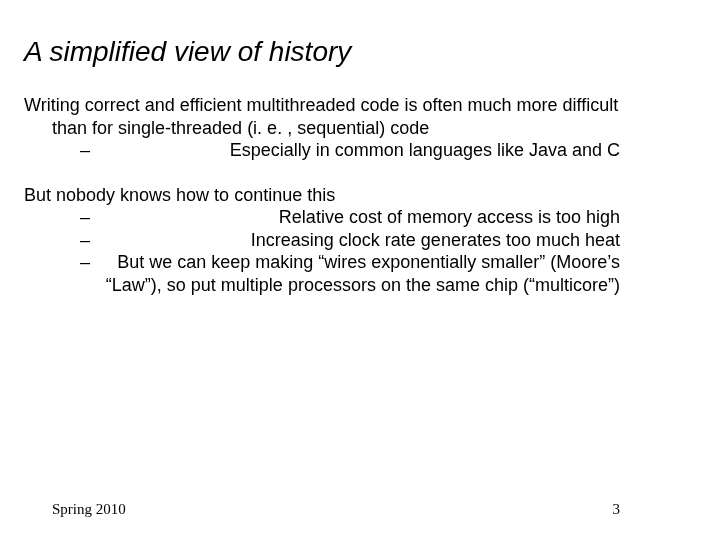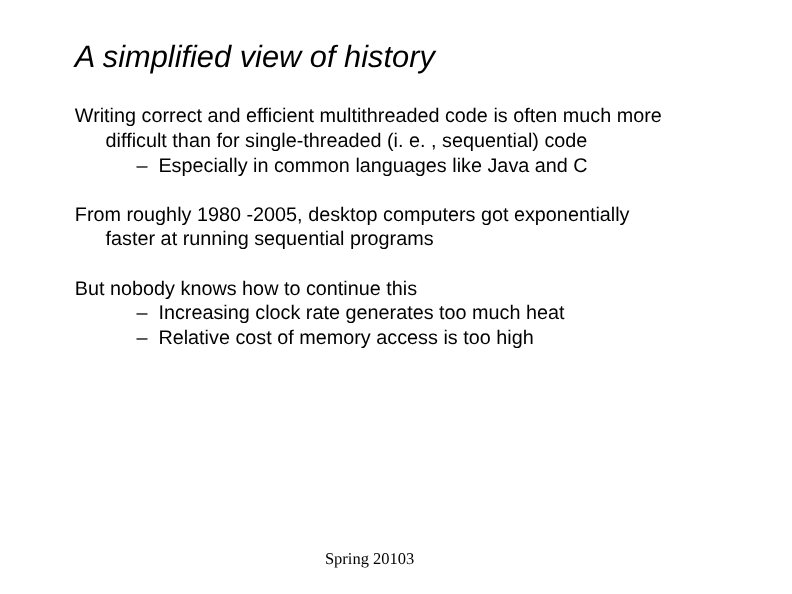--- a/index.html
+++ b/index.html
@@ -1,58 +1,56 @@
 <!DOCTYPE html>
 <html><head>
 <meta charset="utf-8">
 <style>
   * { margin: 0; padding: 0; box-sizing: border-box; }
   html, body { width: 720px; height: 540px; background: #fff; font-family: Arial, Helvetica, sans-serif; color: #000; }
-  .slide { position: relative; width: 672px; height: 540px; padding: 36px 52px 0 68px; }
+  .slide { position: relative; width: 672px; height: 540px; padding: 36px 52px 0 24px; }
   .title { font-size: 28px; font-style: italic; font-weight: 400; margin-bottom: 26px; }
   .body { font-size: 18px; line-height: 1.25; }
   .para { margin-bottom: 22px; }
   .lead { display: block; padding-left: 28px; text-indent: -28px; margin-left: 0; }
   .lead-wrap { padding-left: 0; margin-top: 15px; }
-  .sub { list-style: none; padding-left: 56px; }
+  .sub { list-style: none; padding-left: 56px; text-align: right; }
   .sub li { position: relative; padding-left: 20px; }
   .sub li::before { content: "–"; position: absolute; left: 0; }
-  .footer { position: absolute; bottom: 22px; left: 52px; right: 52px; display: flex; justify-content: center; font-family: "Times New Roman", Times, serif; font-size: 15px; }
+  .footer { position: absolute; bottom: 22px; left: 52px; right: 52px; display: flex; justify-content: space-between; font-family: "Times New Roman", Times, serif; font-size: 15px; }
   .footer-center { position: absolute; left: 50%; transform: translateX(-50%); }
 </style>
 </head>
 <body>
 
 <div class="slide">
   <h1 class="title">A simplified view of history</h1>
 
   <div class="body">
 
     <div class="para">
       <div class="lead-wrap">
           <span class="lead">Writing correct and efficient multithreaded code is often much more difficult than for single-threaded (i. e. , sequential) code</span>
         </div>
       <ul class="sub">
         <li>Especially in common languages like Java and C</li>
       </ul>
     </div>
 
     <div class="para">
-      <div class="lead-wrap">
-          <span class="lead">From roughly 1980 -2005, desktop computers got exponentially faster at running sequential programs</span>
-        </div>
     </div>
 
     <div class="para">
       <div class="lead-wrap">
           <span class="lead">But nobody knows how to continue this</span>
         </div>
       <ul class="sub">
+        <li>Relative cost of memory access is too high</li>
         <li>Increasing clock rate generates too much heat</li>
-        <li>Relative cost of memory access is too high</li>
+        <li>But we can keep making “wires exponentially smaller” (Moore’s “Law”), so put multiple processors on the same chip (“multicore”)</li>
       </ul>
     </div>
 
   </div>
 
   <div class="footer">
     <span>Spring 2010</span>
     <span>3</span>
   </div>
 </div>

